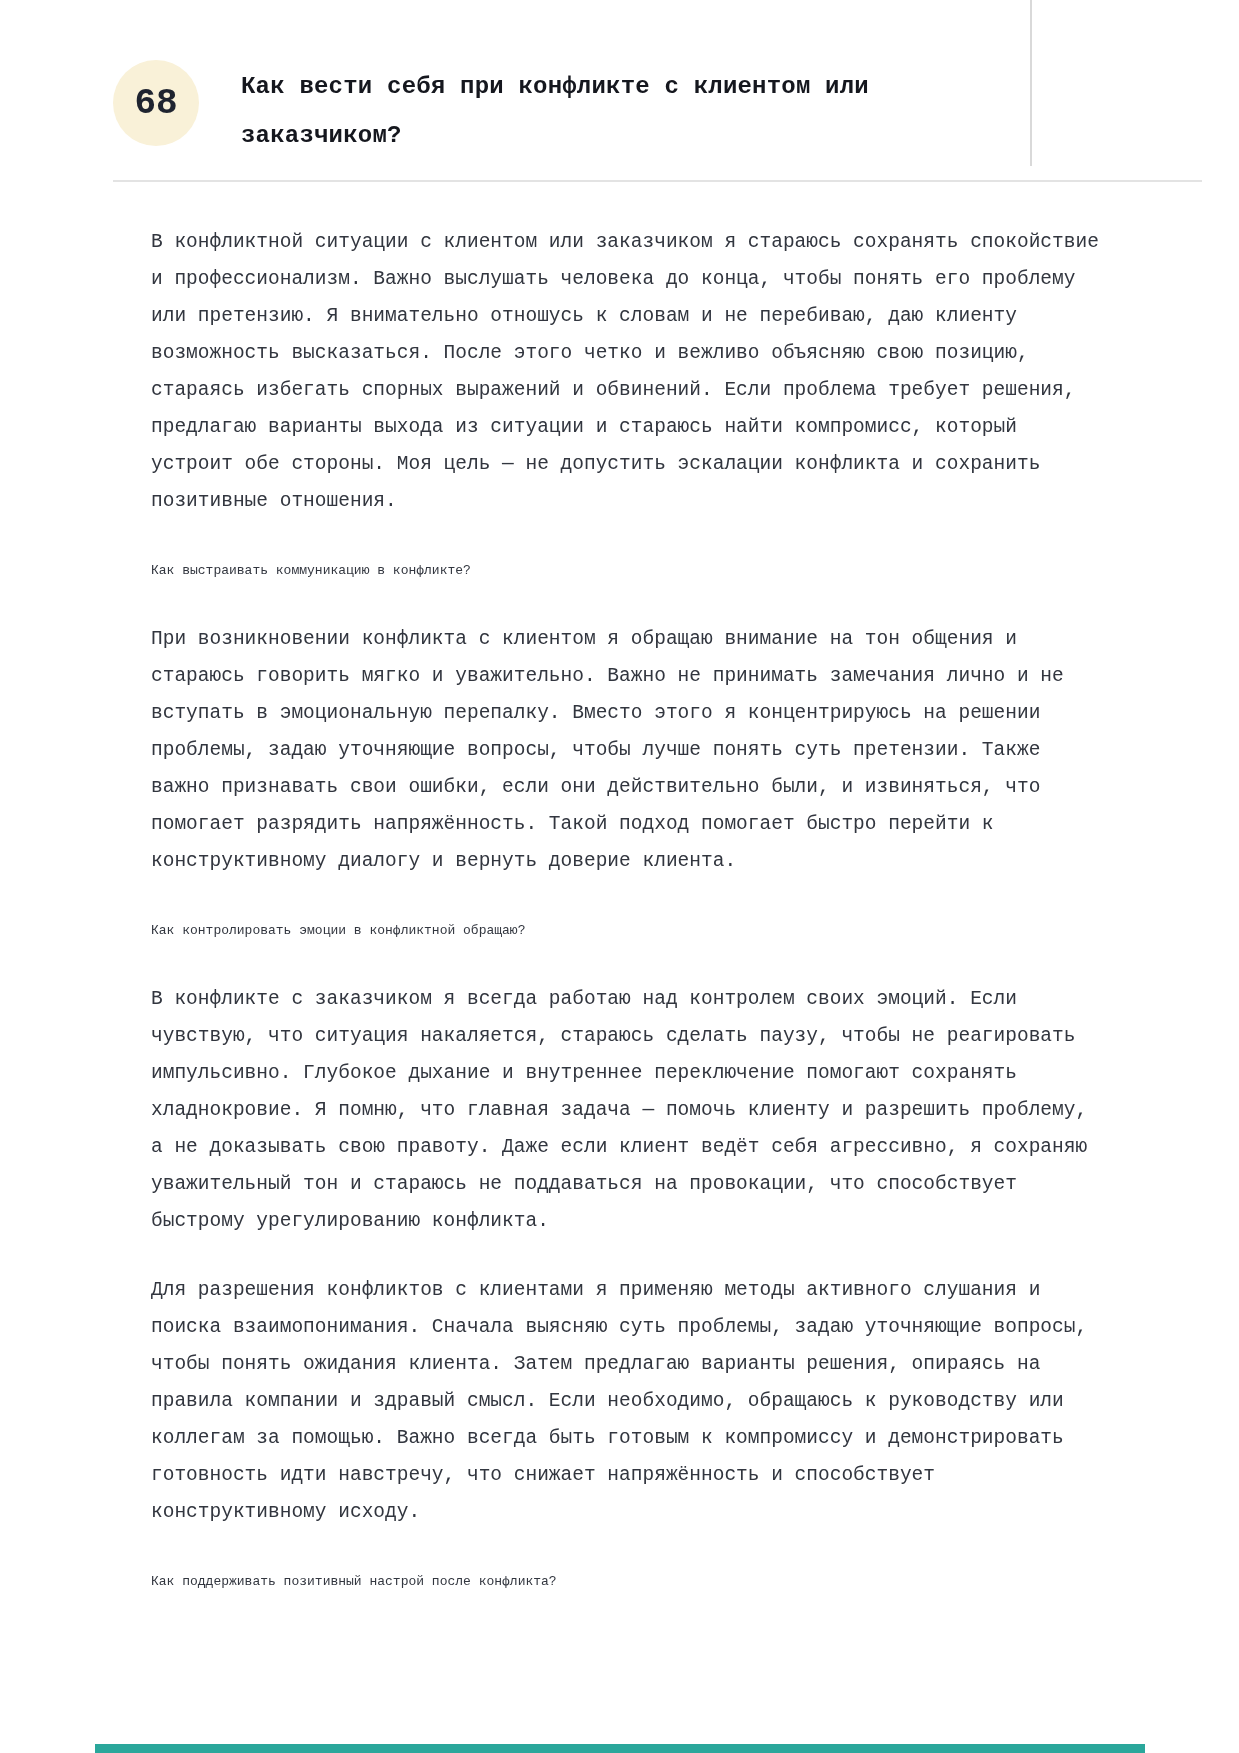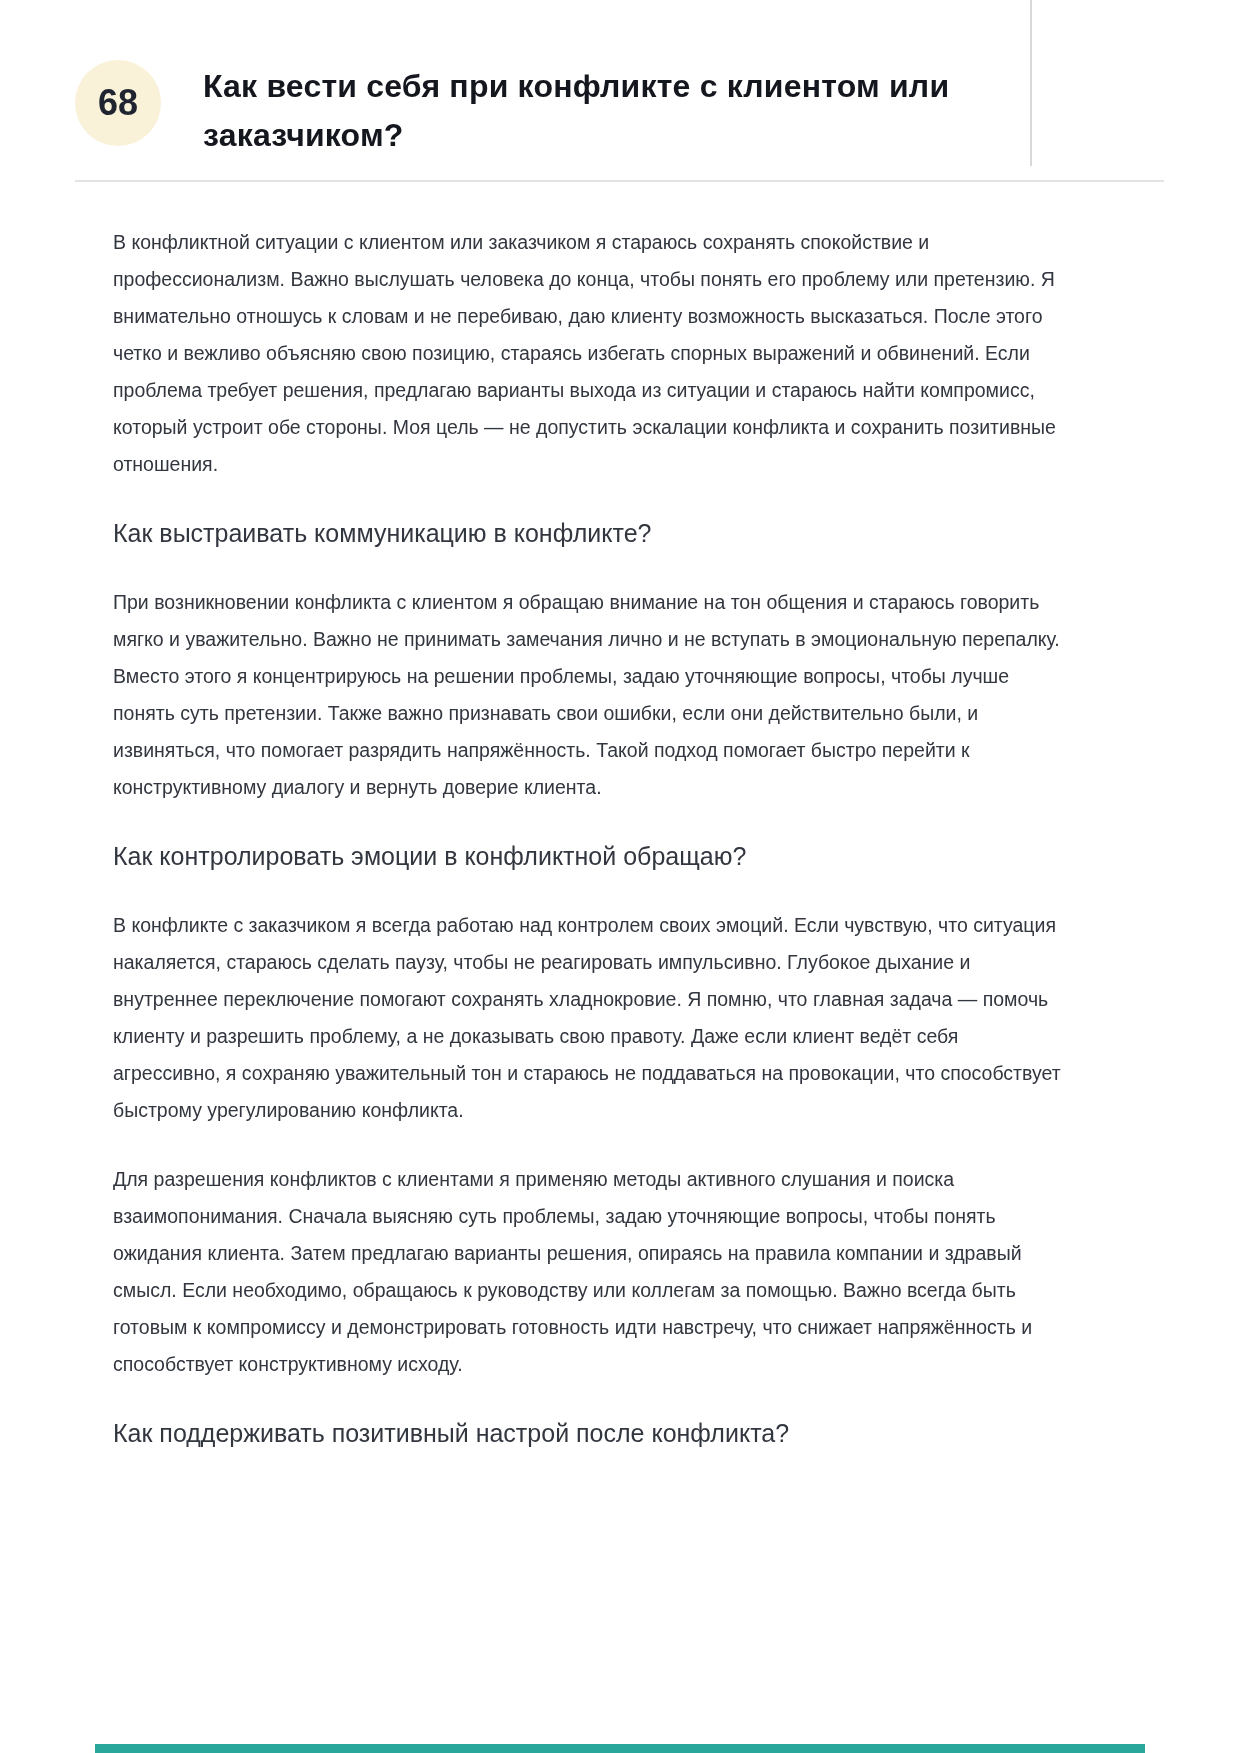--- a/index.html
+++ b/index.html
@@ -9,21 +9,22 @@
     height: 1753px;
     position: relative;
     overflow: hidden;
     font-family: "Liberation Sans", "DejaVu Sans", sans-serif;
     color: #32363f;
   }
   .page {
     position: relative;
     width: 100%;
     height: 100%;
-    padding: 0 75px;
+    padding: 0 113px;
+    font-family: Liberation Mono, monospace;
   }
   
   .top-right-line {
     position: absolute;
     left: 1030px;
     top: 0;
     width: 2px;
     height: 166px;
     background: #d9d9d9;
   }
@@ -40,21 +41,21 @@
     background: #f9f1d8;
     display: flex;
     align-items: center;
     justify-content: center;
     font-size: 36px;
     font-weight: 700;
     color: #1f2430;
     flex-shrink: 0;
   }
   .title {
-    font-size: 32px;
+    font-size: 24px;
     font-weight: 700;
     color: #15171e;
     line-height: 49px;
     max-width: 800px;
     margin-top: 2px;
     letter-spacing: 0.2px;
   }
   .divider {
     border: none;
     height: 2px;
@@ -67,21 +68,21 @@
     margin-top: 42px;
     font-size: 19.5px;
     line-height: 37px;
     margin-left: 38px;
   }
   .para {
     margin-bottom: 32px;
     color: #32363f;
   }
   .subheading {
-    font-size: 25px;
+    font-size: 13px;
     font-weight: 400;
     line-height: 37px;
     color: #32363f;
     margin-bottom: 32px;
   }
   .bottom-bar {
     position: absolute;
     left: 95px;
     bottom: 0;
     width: 1050px;

